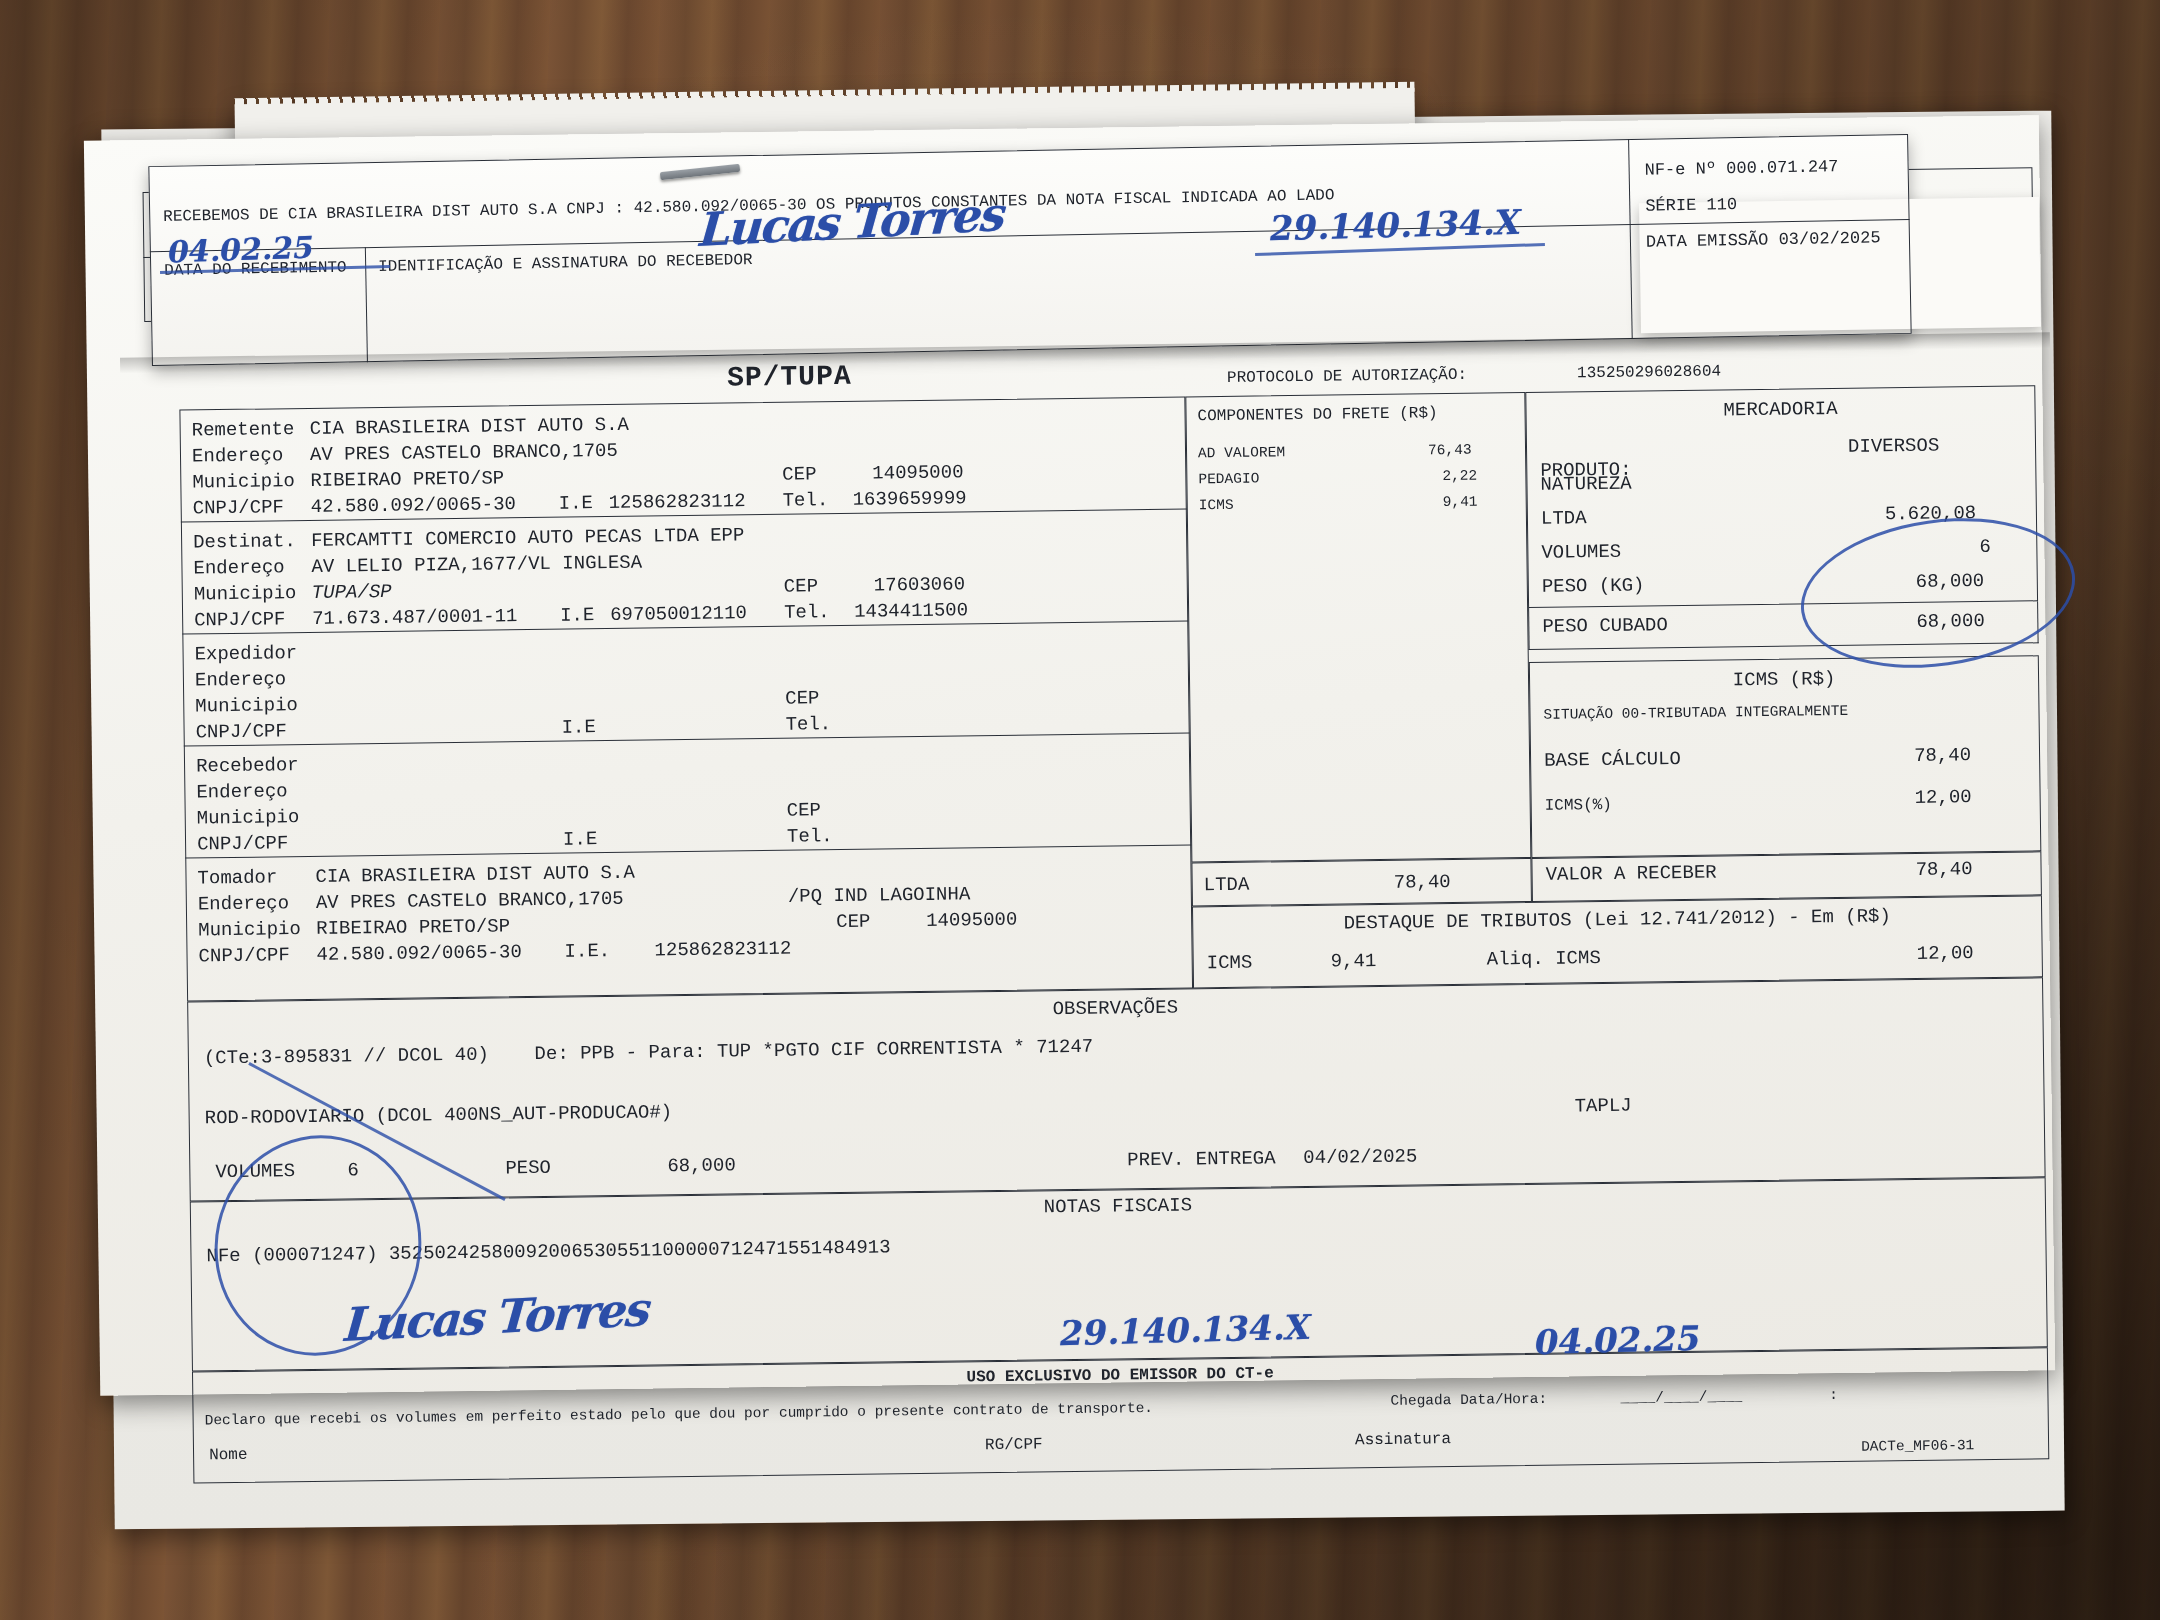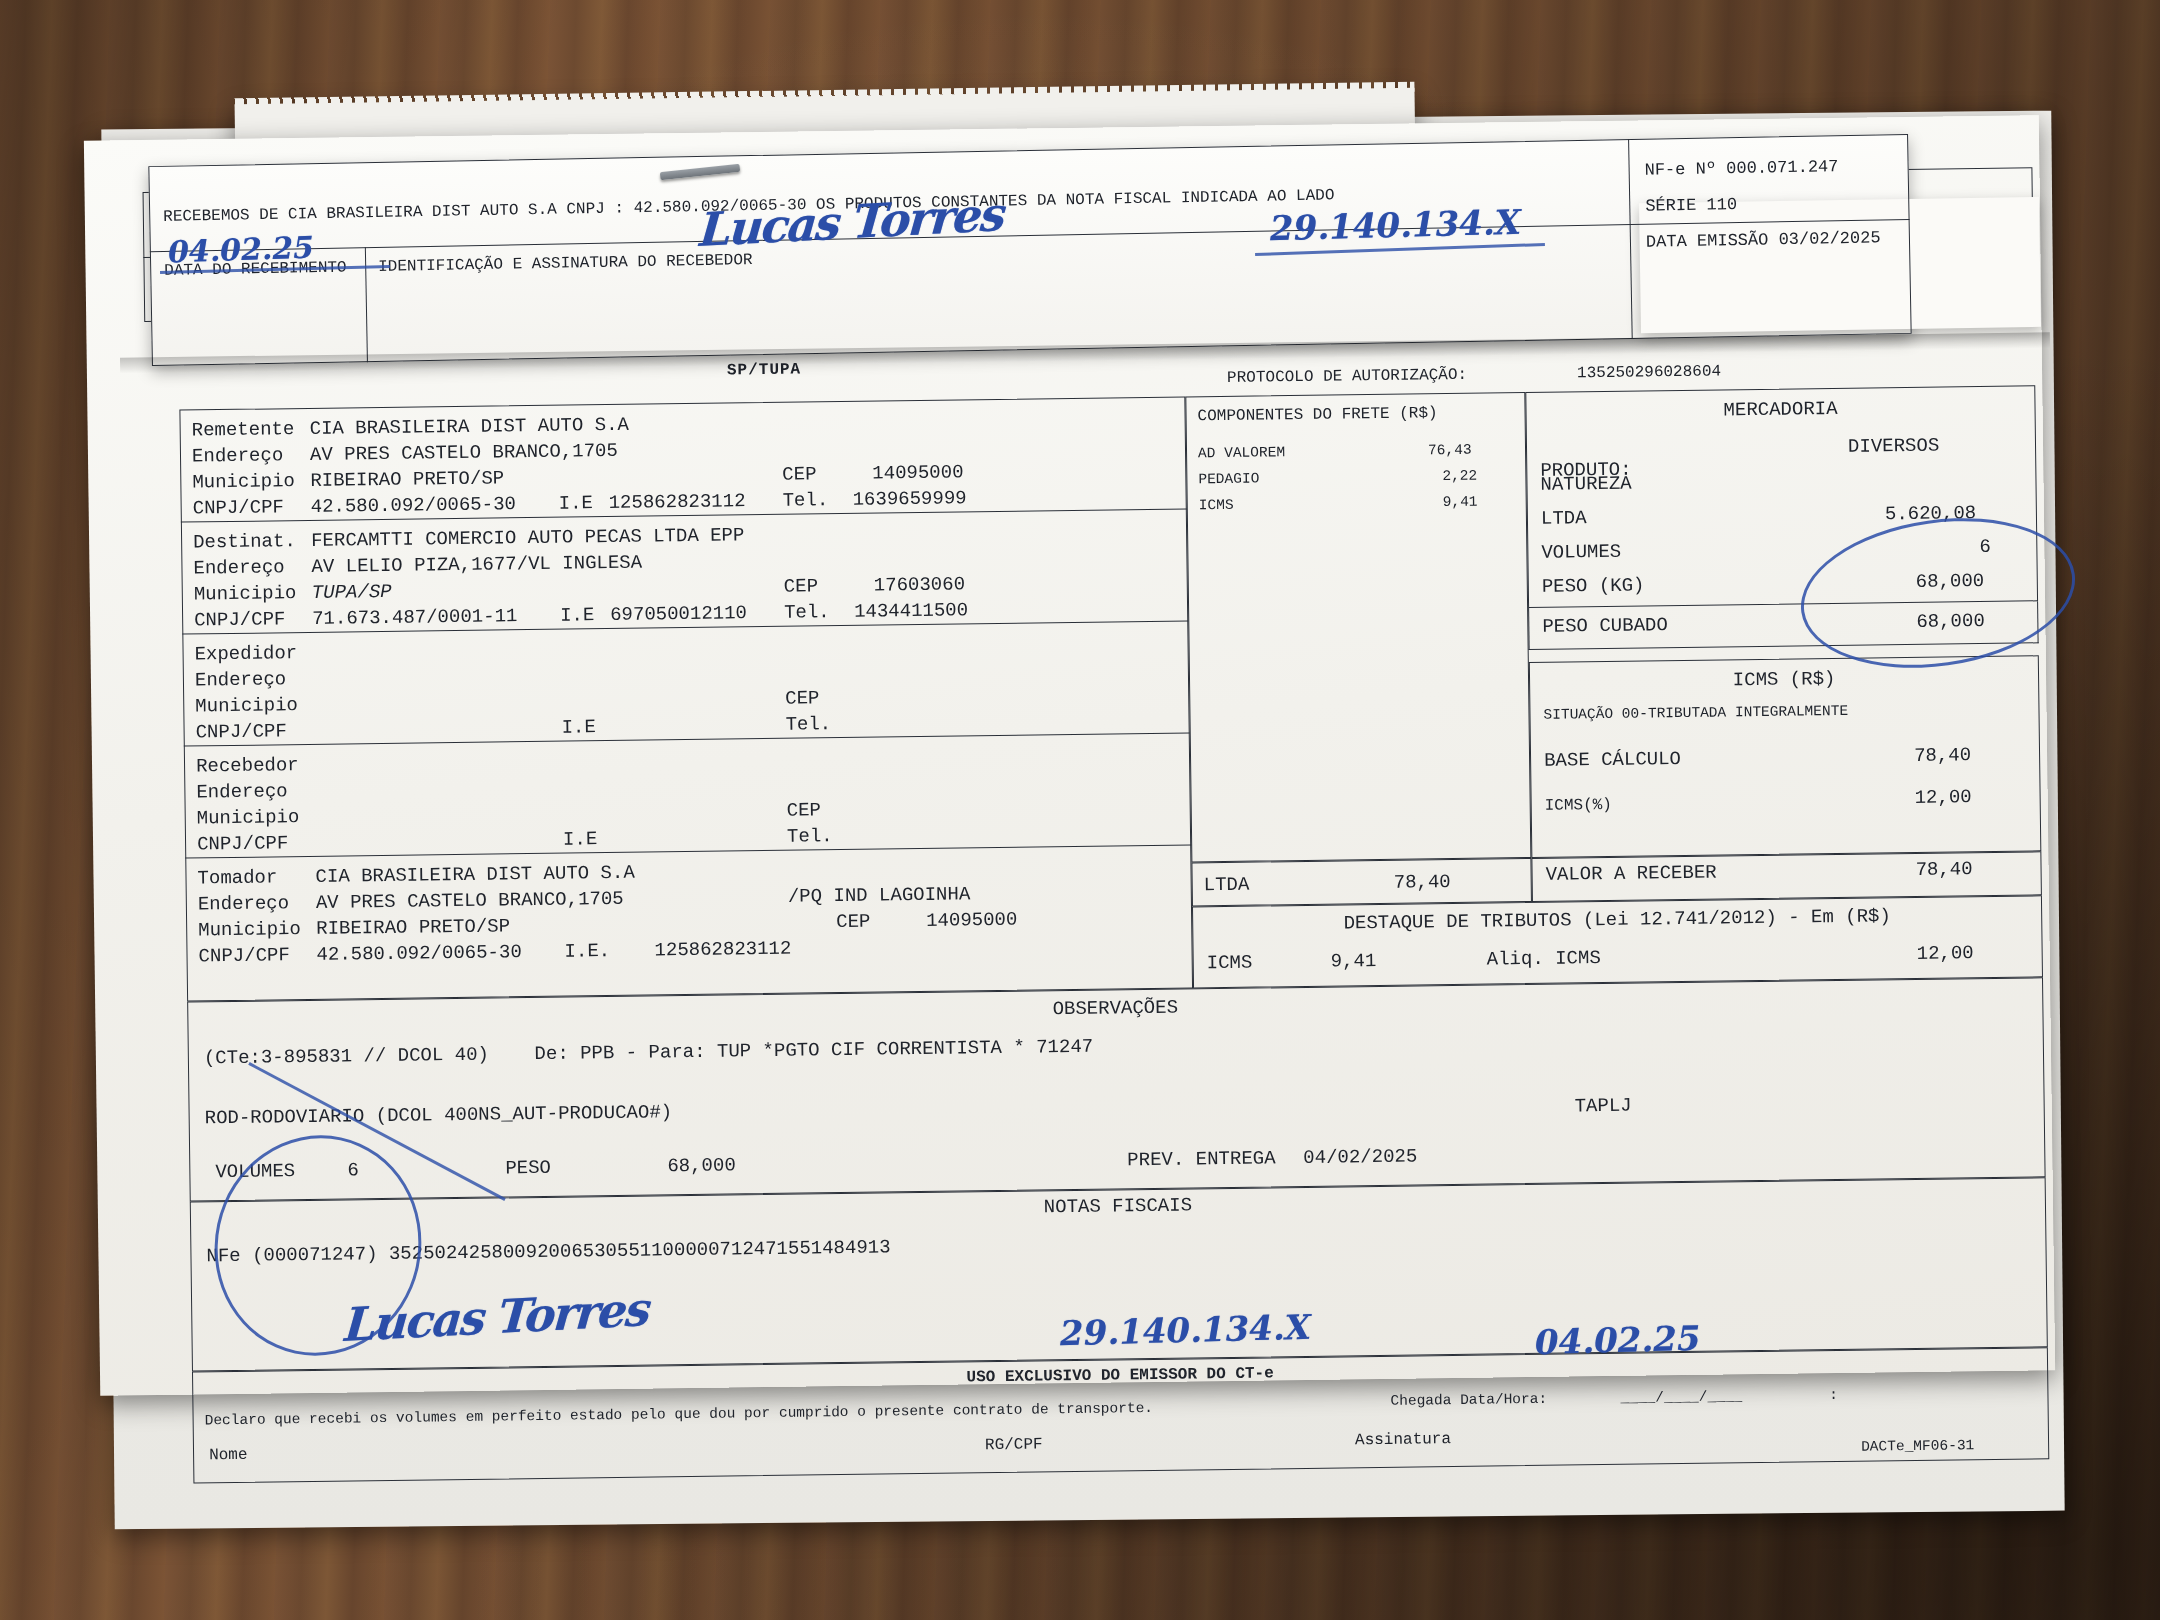--- a/index.html
+++ b/index.html
@@ -87,21 +87,21 @@
     position:absolute;left:92px;top:128px;width:1955px;height:1255px;
     transform:rotate(-0.75deg);
     color:#20242c;
     font-size:19px;
     line-height:1.25;
   }
   .bx{position:absolute;box-sizing:border-box;border:1.5px solid #2a2f38;}
   .t{position:absolute;white-space:pre;}
   .sm{font-size:16px;}
   .xs{font-size:14.5px;}
-  .lg{font-size:16px;}
+  .lg{font-size:28px;}
   .ctr{text-align:center;}
 
   
   .hand{
     position:absolute;
     color:#2b4ea8;
     font-family:"DejaVu Serif", serif;
     font-style:italic;
     white-space:pre;
     text-shadow:0 0 1px rgba(43,78,168,0.45);

